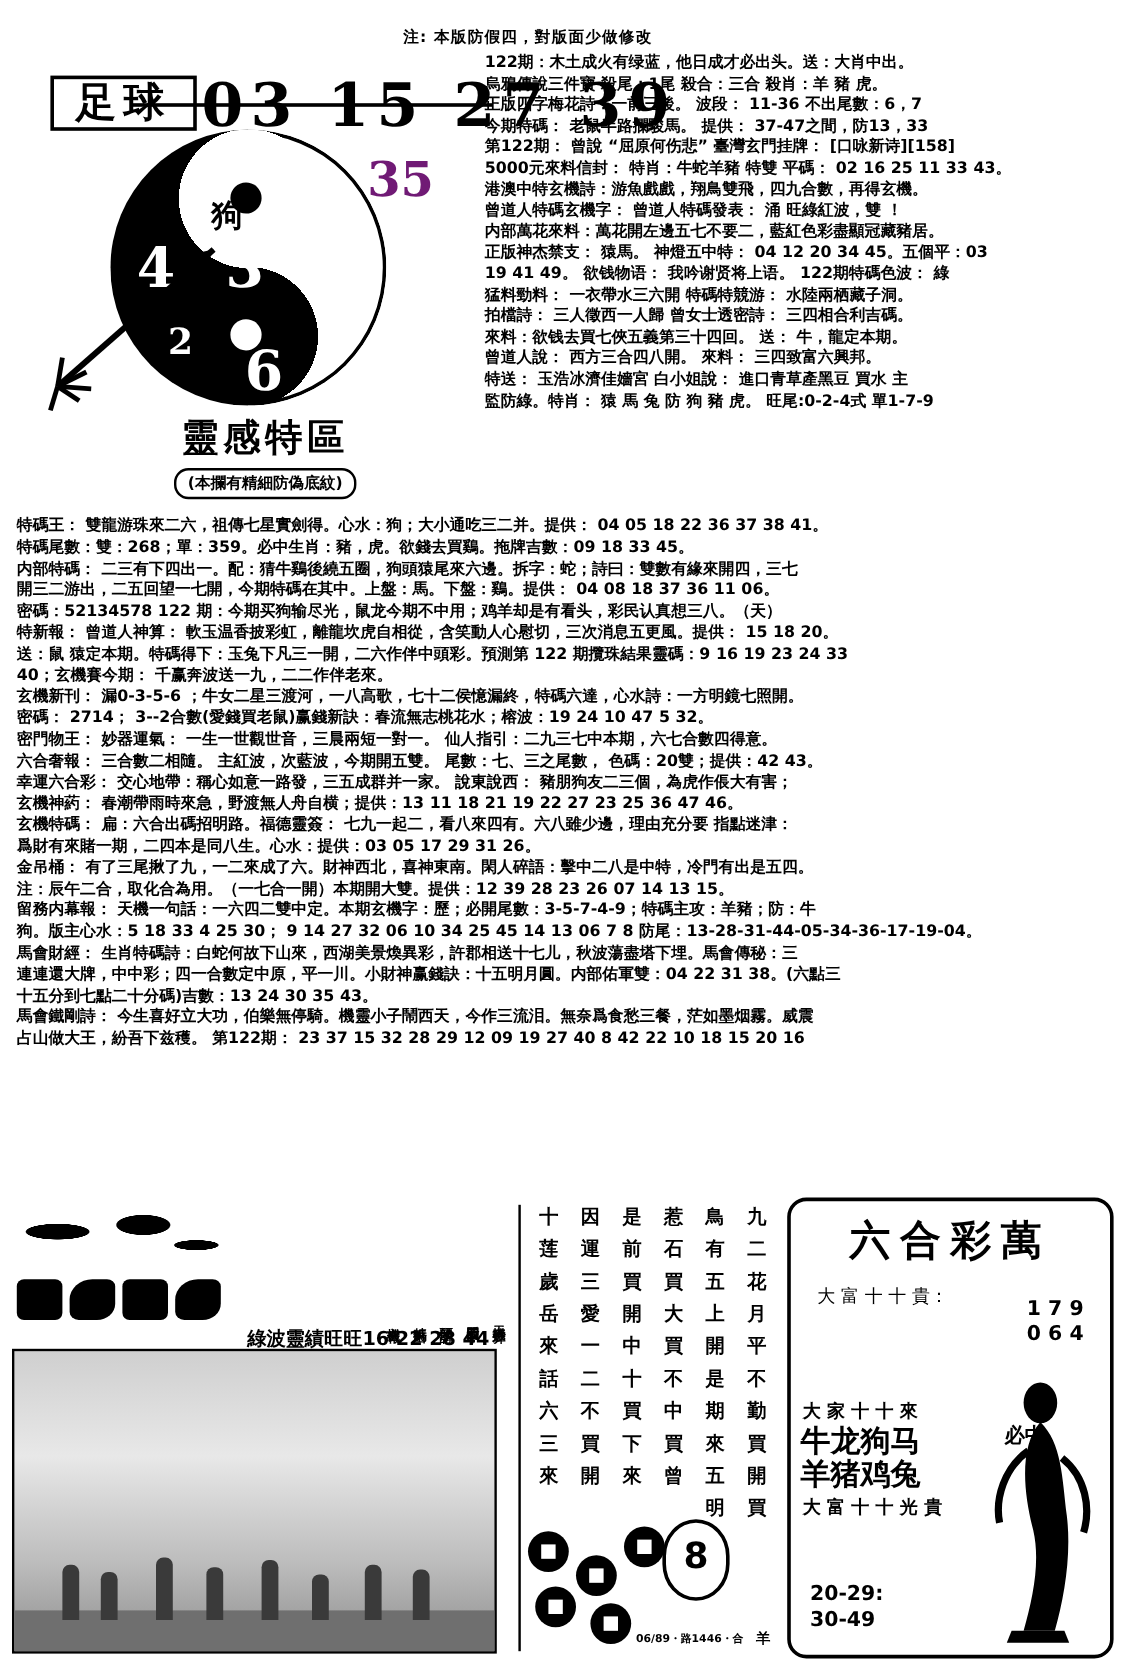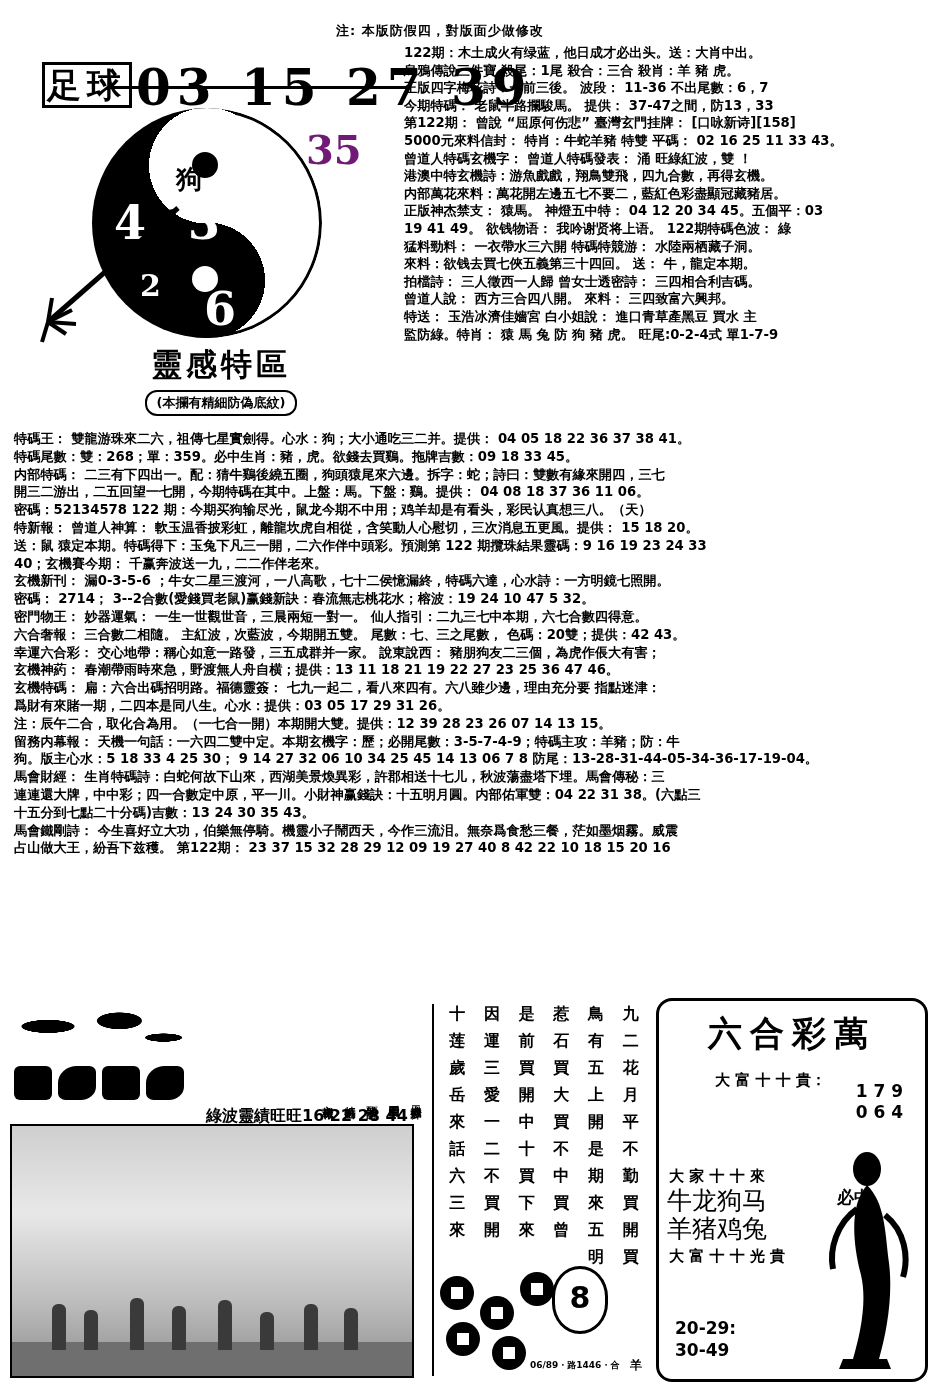--- a/index.html
+++ b/index.html
@@ -43,21 +43,21 @@
     top: 14px;
     left: 24px;
     font-family: "DejaVu Serif", serif;
     font-size: 50px;
     font-weight: bold;
     letter-spacing: 6px;
     white-space: nowrap;
   }
   .big-numbers .boxed {
     border: 3px solid #000;
-    padding: 0 2px;
+    padding: 0 18px;
     font-size: 34px;
     vertical-align: 8px;
     margin-right: 4px;
   }
   .yin-yang {
     position: absolute;
     top: 64px;
     left: 74px;
     width: 230px;
     height: 230px;
@@ -266,35 +266,35 @@
   }
   .p5-title {
     margin-top: 10px;
     text-align: center;
     font-size: 34px;
     font-weight: bold;
     letter-spacing: 8px;
     font-family: "DejaVu Serif", serif;
   }
   .p5-row {
-    margin-top: 14px; padding-left: 10px;
-    font-size: 15px; font-weight: bold; margin-left: 46px;
+    margin-top: 14px; padding-left: 22px;
+    font-size: 15px; font-weight: normal;
   }
   .p5-nums {
     position: absolute; top: 80px; right: 22px;
     font-size: 17px; font-weight: bold; line-height: 21px; text-align: right;
   }
   .p5-band {
     position: absolute; top: 166px; left: 10px;
     width: 150px;
     font-size: 15px; font-weight: bold;
   }
   .p5-zodiac {
     position: absolute; top: 186px; left: 8px;
-    font-size: 25px; font-weight: normal; line-height: 28px;
+    font-size: 25px; font-weight: bold; line-height: 28px;
     font-family: "DejaVu Serif", serif;
     text-align: center;
   }
   .p5-bizhong {
     position: absolute; top: 186px; left: 178px;
     font-size: 17px; font-weight: bold; line-height: 21px; text-align: center;
   }
   .p5-bottom-text {
     position: absolute; top: 246px; left: 10px;
     font-size: 15px; font-weight: bold;
@@ -356,28 +356,28 @@
     </div>
   </div>
 
   <div class="right-col">
     <div class="line">122期：木土成火有绿蓝，他日成才必出头。送：大肖中出。</div>
     <div class="line">烏鴉傳說三件寶   殺尾：1尾 殺合：三合 殺肖：羊 豬 虎。</div>
     <div class="line">正版四字梅花詩：一前三後。        波段：   11-36      不出尾數：6，7</div>
     <div class="line">今期特碼：  老鼠半路攔駿馬。          提供：  37-47之間，防13，33</div>
     <div class="line">第122期：  曾說   “屈原何伤悲”     臺灣玄門挂牌：    [口咏新诗][158]</div>
     <div class="line">5000元來料信封：  特肖：牛蛇羊豬 特雙 平碼：  02 16 25 11 33 43。</div>
+    <div class="line">港澳中特玄機詩：游魚戲戲，翔鳥雙飛，四九合數，再得玄機。</div>
     <div class="line">曾道人特碼玄機字：  曾道人特碼發表：  涌 旺綠紅波，雙 ！</div>
-    <div class="line">港澳中特玄機詩：游魚戲戲，翔鳥雙飛，四九合數，再得玄機。</div>
     <div class="line">内部萬花來料：萬花開左邊五七不要二，藍紅色彩盡顯冠藏豬居。</div>
     <div class="line">正版神杰禁支：  猿馬。 神燈五中特：  04 12 20 34 45。五個平：03</div>
     <div class="line">19 41 49。        欲钱物语：    我吟谢贤将上语。 122期特碼色波：  綠</div>
     <div class="line">猛料勁料：            一衣帶水三六開       特碼特競游：  水陸兩栖藏子洞。</div>
+    <div class="line">拍檔詩：    三人徵西一人歸      曾女士透密詩：   三四相合利吉碼。</div>
     <div class="line">來料：欲钱去買七俠五義第三十四回。        送：  牛，龍定本期。</div>
-    <div class="line">拍檔詩：    三人徵西一人歸      曾女士透密詩：   三四相合利吉碼。</div>
     <div class="line">曾道人說：    西方三合四八開。                         來料：      三四致富六興邦。</div>
     <div class="line">特送：    玉浩冰濟佳嬙宮      白小姐說：  進口青草產黑豆  買水  主</div>
     <div class="line">監防綠。特肖： 猿 馬 兔 防 狗 豬 虎。 旺尾:0-2-4式 單1-7-9</div>
   </div>
 
   <div class="body-col">
     <div class="line">特碼王：    雙龍游珠來二六，祖傳七星實劍得。心水：狗；大小通吃三二并。提供： 04 05 18 22 36 37 38 41。</div>
     <div class="line">特碼尾數：雙：268；單：359。必中生肖：豬，虎。欲錢去買鷄。拖牌吉數：09 18 33 45。</div>
     <div class="line">内部特碼：        二三有下四出一。配：猜牛鷄後繞五圈，狗頭猿尾來六邊。拆字：蛇；詩曰：雙數有緣來開四，三七</div>
     <div class="line">開三二游出，二五回望一七開，今期特碼在其中。上盤：馬。下盤：鷄。提供： 04 08 18 37 36 11 06。</div>
@@ -386,20 +386,21 @@
     <div class="line">送：鼠 猿定本期。特碼得下：玉兔下凡三一開，二六作伴中頭彩。預測第 122 期攬珠結果靈碼：9 16 19 23 24 33</div>
     <div class="line">40；玄機賽今期：  千赢奔波送一九，二二作伴老來。</div>
     <div class="line">玄機新刊：  漏0-3-5-6 ；牛女二星三渡河，一八高歌，七十二侯憶漏終，特碼六達，心水詩：一方明鏡七照開。</div>
     <div class="line">密碼：  2714； 3--2合數(愛錢買老鼠)赢錢新訣：春流無志桃花水；榕波：19 24 10 47 5 32。</div>
     <div class="line">密門物王：  妙器運氣：           一生一世觀世音，三晨兩短一對一。                仙人指引：二九三七中本期，六七合數四得意。</div>
     <div class="line">六合奢報：     三合數二相隨。       主紅波，次藍波，今期開五雙。 尾數：七、三之尾數，   色碼：20雙；提供：42 43。</div>
     <div class="line">幸運六合彩：   交心地帶：稱心如意一路發，三五成群并一家。                  說東說西：    豬朋狗友二三個，為虎作倀大有害；</div>
     <div class="line">玄機神葯：  春潮帶雨時來急，野渡無人舟自横；提供：13 11 18 21 19 22 27 23 25 36 47 46。</div>
     <div class="line">玄機特碼：   扁：六合出碼招明路。福德靈簽：    七九一起二，看八來四有。六八雖少邊，理由充分要            指點迷津：</div>
     <div class="line">爲財有來賭一期，二四本是同八生。心水：提供：03 05 17 29 31 26。</div>
+    <div class="line">金吊桶：  有了三尾揪了九，一二來成了六。財神西北，喜神東南。閑人碎語：擊中二八是中特，冷門有出是五四。</div>
     <div class="line">注：辰午二合，取化合為用。（一七合一開）本期開大雙。提供：12 39 28 23 26 07 14 13 15。</div>
     <div class="line">留務内幕報：   天機一句話：一六四二雙中定。本期玄機字：歷；必開尾數：3-5-7-4-9；特碼主攻：羊豬；防：牛</div>
     <div class="line">狗。版主心水：5 18 33 4 25 30；   9 14 27 32 06 10 34 25 45 14 13 06 7 8  防尾：13-28-31-44-05-34-36-17-19-04。</div>
     <div class="line">馬會財經：     生肖特碼詩：白蛇何故下山來，西湖美景煥異彩，許郡相送十七儿，秋波蕩盡塔下埋。馬會傳秘：三</div>
     <div class="line">連連還大牌，中中彩；四一合數定中原，平一川。小財神赢錢訣：十五明月圓。内部佑軍雙：04 22 31 38。(六點三</div>
     <div class="line">十五分到七點二十分碼)吉數：13 24 30 35 43。</div>
     <div class="line">馬會鐵剛詩：  今生喜好立大功，伯樂無停騎。機靈小子鬧西天，今作三流泪。無奈爲食愁三餐，茫如墨烟霧。威震</div>
     <div class="line">占山做大王，紛吾下兹穫。         第122期：     23 37 15 32 28 29 12 09 19 27 40 8 42 22 10 18 15  20 16</div>
   </div>
 

